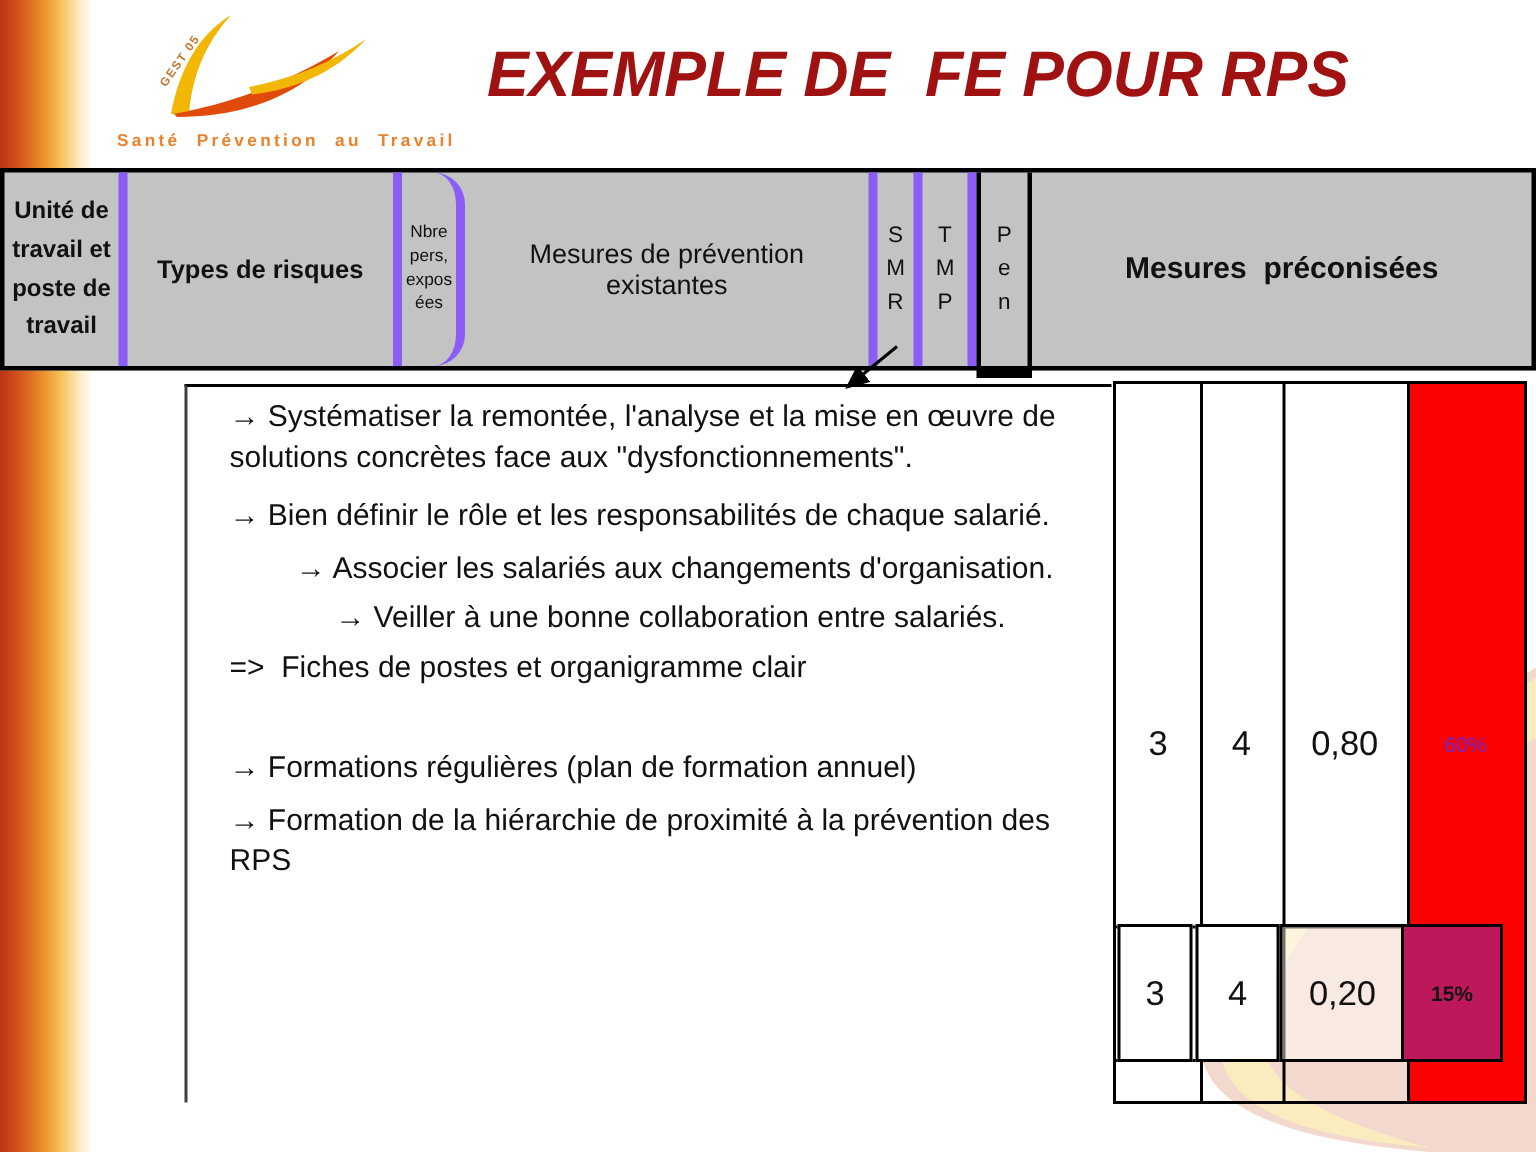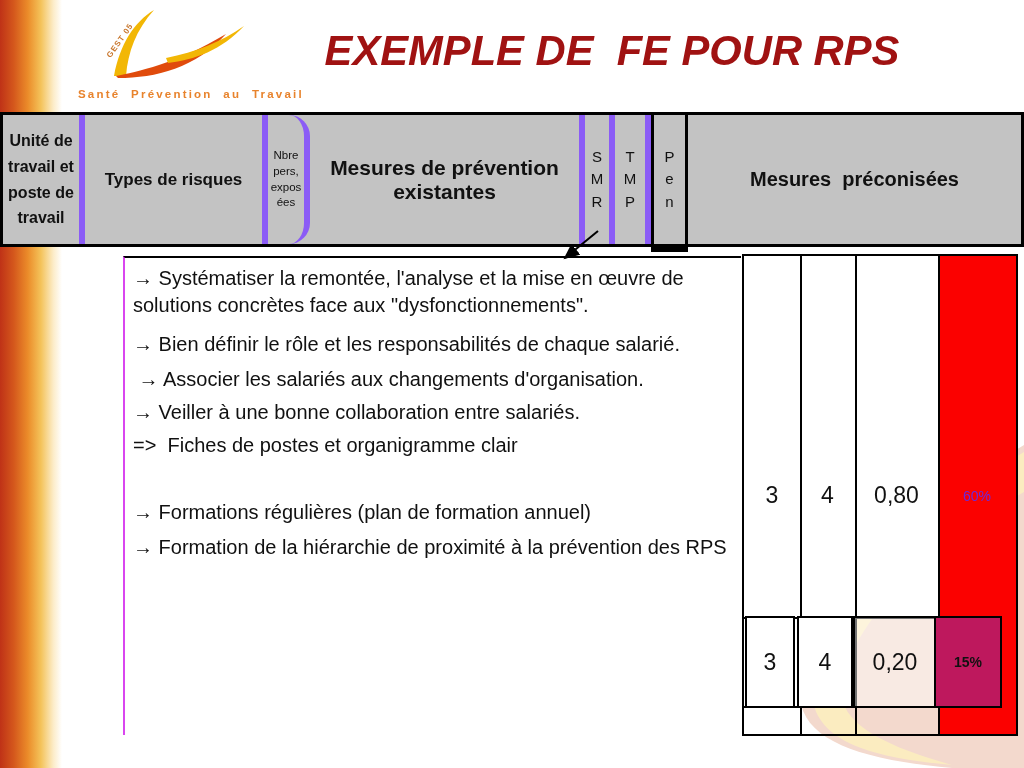--- a/index.html
+++ b/index.html
@@ -24,33 +24,33 @@
   
   .htable{position:absolute;left:0;top:112px;width:1024px;height:135px;z-index:3;
     background:#c3c3c3;border:3px solid #000;box-sizing:border-box;display:flex;}
   .hcell{border-right:6px solid #8b5cf6;display:flex;align-items:center;justify-content:center;
     text-align:center;box-sizing:border-box;padding:2px 1px;}
   .hcell:last-child{border-right:none;}
   .hcell .lbl{white-space:pre-wrap;overflow-wrap:anywhere;}
   .hc1{width:82px;font-weight:bold;font-size:16px;line-height:1.6;}
   .hc2{width:183px;font-weight:bold;font-size:17px;}
   .hc3{width:42px;font-size:11.5px;line-height:1.35;border-radius:21px;}
-  .hc4{width:275px;font-weight:bold;font-size:21px;justify-content:flex-end;}
+  .hc4{width:275px;font-weight:normal;font-size:18px;justify-content:flex-end;}
   .hc5{width:30px;font-size:15px;line-height:1.5;}
   .hc6{width:36px;font-size:15px;line-height:1.5;}
   .hc7{width:37px;font-size:15px;line-height:1.5;border-left:3px solid #000;
        border-right:3px solid #000;position:relative;}
   .hc7:after{content:"";position:absolute;left:-3px;right:-3px;bottom:-8px;height:6px;background:#000;}
   .hc8{flex:1;font-weight:bold;font-size:20px;}
   
   .notes{position:absolute;left:123px;top:256px;width:618px;height:479px;z-index:2;
-    border-left:2px solid #d946ef;border-top:2px solid #000;box-sizing:border-box;
-    padding:7px 0 0 8px;}
+    border-left:2px solid #404040;border-top:2px solid #000;box-sizing:border-box;
+    padding:7px 0 0 28px;}
   .para{font-size:20px;line-height:27px;white-space:pre-wrap;margin:0 0 8px 0;}
-  .para.m12{margin-bottom:12px;}  .para.m6{margin-bottom:6px;}
+  .para.m12{margin-bottom:12px;}  .para.m6{margin-bottom:6px;text-align:center;}
   .para.m7{margin-bottom:7px;}    .para.m40{margin-bottom:40px;}
   
   .arrow-svg{position:absolute;left:0;top:0;z-index:4;}
   
   .rtable{position:absolute;left:742px;top:254px;width:276px;height:482px;z-index:2;
     border:2px solid #000;box-sizing:border-box;}
   .rt-inner{position:relative;width:272px;height:478px;}
   .rt-row1-white{position:absolute;left:0;top:0;width:194px;height:361px;background:#fff;}
   .rt-red{position:absolute;left:194px;top:0;width:78px;height:478px;background:#fb0100;}
   .vline{position:absolute;top:0;width:2px;height:478px;background:#000;}

